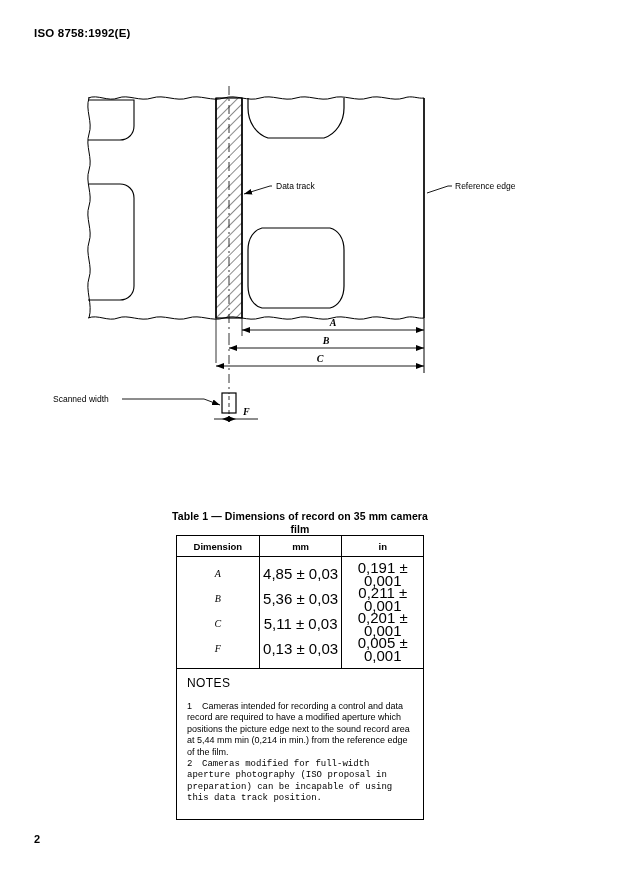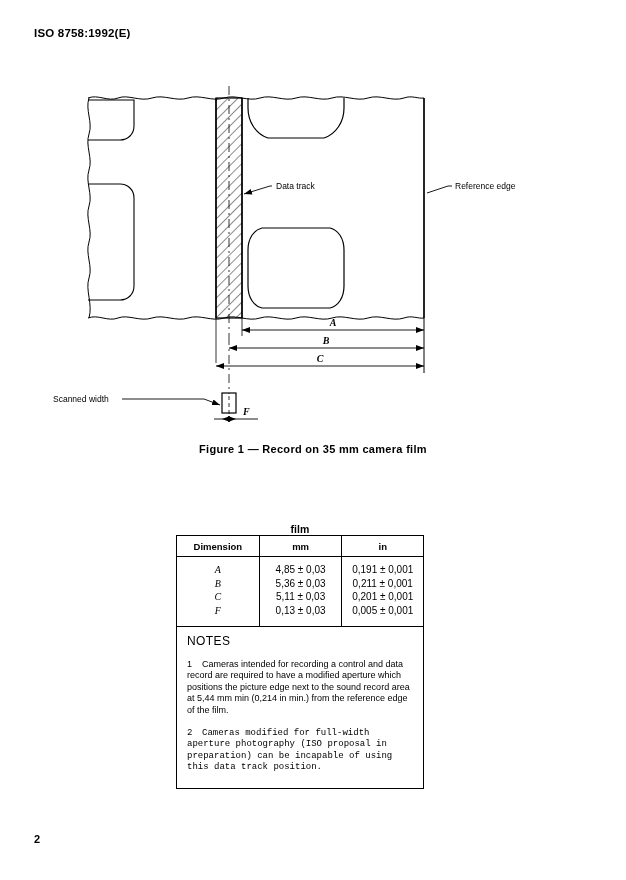--- a/index.html
+++ b/index.html
@@ -96,21 +96,21 @@
     font-size: 9.5px;
     font-weight: bold;
     height: 20px;
     border-bottom: 1px solid #000;
   }
   table.dims th.c-dim { width: 33.5%; }
   table.dims th.c-mm  { width: 33.5%; border-left: 1px solid #000; border-right: 1px solid #000; }
   table.dims th.c-in  { width: 33%; }
 
   table.dims td {
-    font-size: 10px;
+    font-size: 15px;
     height: 12.5px;
     line-height: 12.5px;
   }
   table.dims td.v-mm { border-left: 1px solid #000; border-right: 1px solid #000; }
   table.dims td.v-sym {
     font-family: "Liberation Serif", serif;
     font-style: italic;
     font-size: 10px;
   }
   table.dims tbody tr:first-child td { padding-top: 5px; height: 16px; }
@@ -124,21 +124,20 @@
     font-size: 9px;
     line-height: 11.6px;
   }
   .notes-heading {
     font-size: 12px;
     letter-spacing: 0.4px;
     margin-bottom: 11px;
   }
   .note-item {
     display: block;
-    margin-bottom: 11px;
     text-align: left;
   }
   .note-item:last-child { margin-bottom: 0; font-family: Liberation Mono, monospace; }
   .note-num {
     display: inline-block;
     width: 15px;
   }
   .note-body {
     display: inline;
   }
@@ -282,24 +281,23 @@
       </g>
 
       <g>
         <text class="alabel" x="53" y="324" text-anchor="start">Scanned width</text>
         <line x1="122" y1="321" x2="204" y2="321" stroke="#000" stroke-width="0.9"></line>
         <line x1="204" y1="321" x2="220" y2="327" stroke="#000" stroke-width="0.9" marker-end="url(#arrPoint)"></line>
       </g>
     </svg>
   </div>
 
-  <div class="figure-caption">Figure 1 — Record on 35 mm camera film</div>
 
   <div class="table-title">
-    <br>
+    <span>Table 1 — Dimensions of record on 35 mm camera</span><br>
     <span>film</span>
   </div>
 
   <div class="table-wrap">
     <table class="dims">
       <thead>
         <tr>
           <th class="c-dim">Dimension</th>
           <th class="c-mm">mm</th>
           <th class="c-in">in</th>

